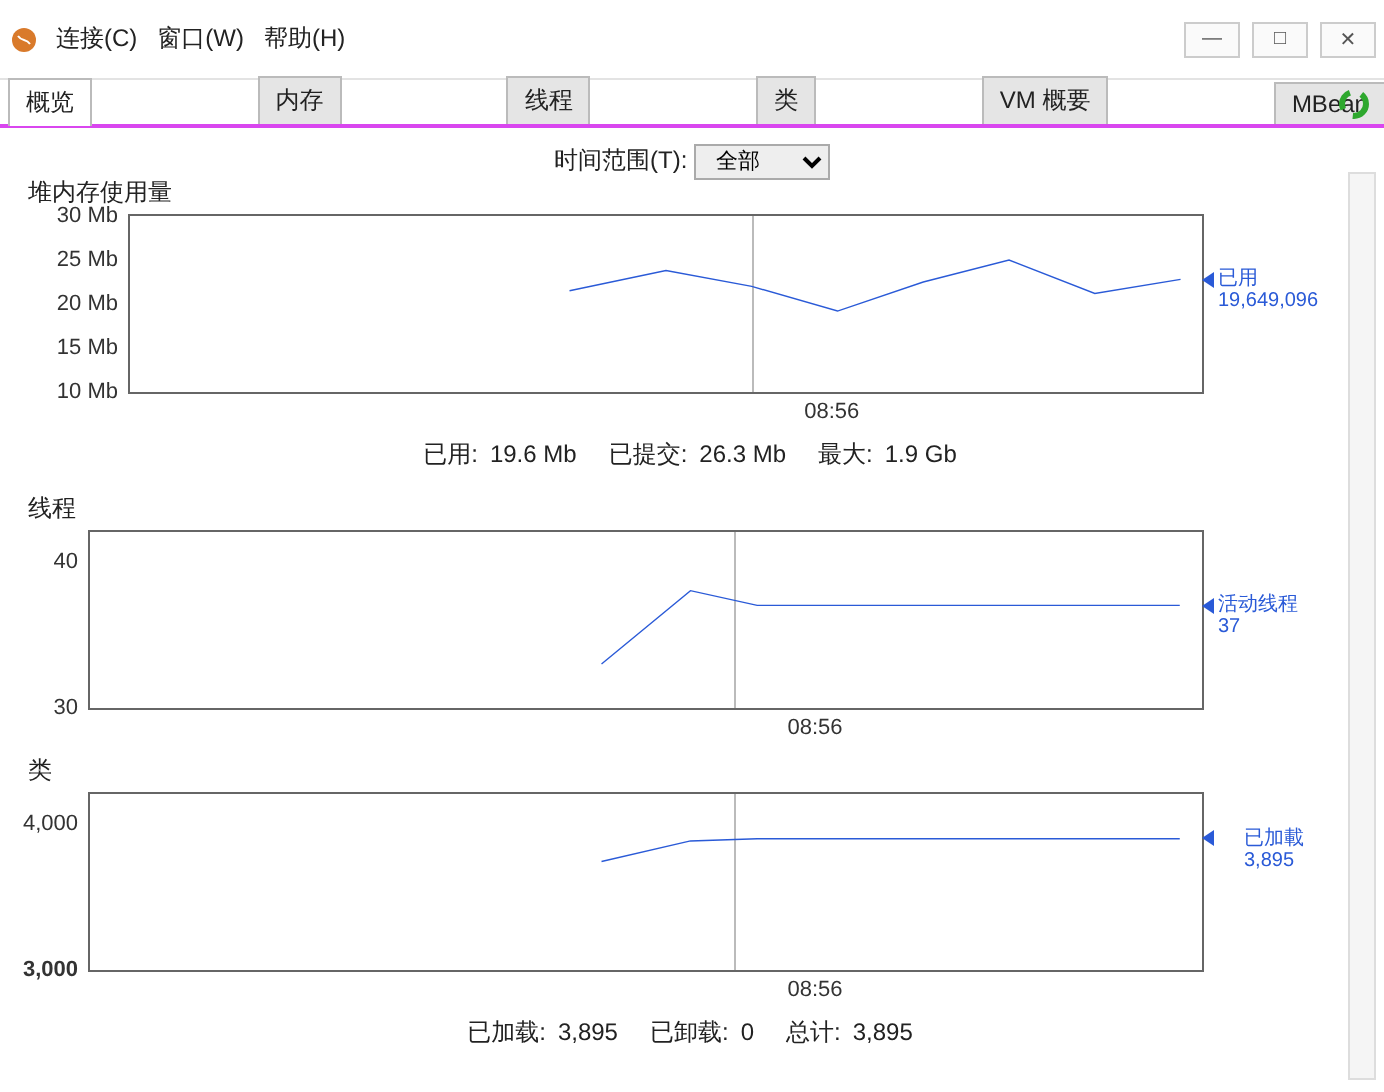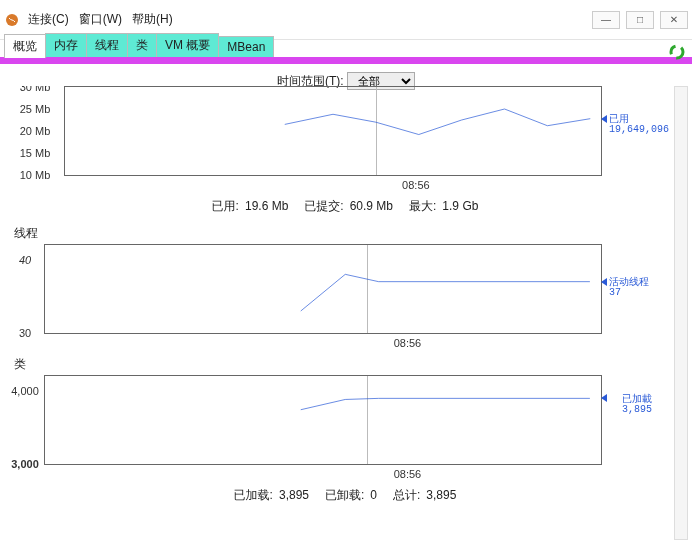--- a/index.html
+++ b/index.html
@@ -3,37 +3,37 @@
 <meta charset="utf-8">
 <style>
   * { margin:0; padding:0; box-sizing:border-box; font-family:"Microsoft YaHei","SimSun",sans-serif; }
   body { background:#fff; font-size:12px; color:#222; width:692px; height:546px; overflow:hidden; position:relative; }
   .titlebar { height:40px; display:flex; align-items:center; background:#fff; border-bottom:1px solid #e3e3e3; padding:0 4px; }
   .titlebar .app-icon { width:16px; height:16px; margin-right:4px; }
   .titlebar .menus { display:flex; gap:2px; }
   .titlebar .menu { padding:2px 4px; cursor:default; }
   .titlebar .spacer { flex:1; }
   .winbtn { width:28px; height:18px; border:1px solid #ccc; margin-left:6px; display:flex; align-items:center; justify-content:center; background:#fafafa; font-size:10px; color:#555; }
-  .tabs { height:24px; display:flex; align-items:flex-end; border-bottom:7px solid #d946ef; padding-left:4px; position:relative; }
-  .tab { padding:3px 8px; border:1px solid #bbb; border-bottom:none; background:#5eead4; margin-right:-1px; font-size:12px; }
+  .tabs { height:24px; display:flex; align-items:flex-end; border-bottom:2px solid #d946ef; padding-left:4px; position:relative;justify-content:space-between; }
+  .tab { padding:3px 8px; border:1px solid #bbb; border-bottom:none; background:#e5e5e5; margin-right:-1px; font-size:12px; }
   .tab.active { background:#fff; position:relative; top:1px; }
   .throbber { position:absolute; right:6px; top:3px; width:18px; height:18px; }
   .timerange { text-align:center; padding:8px 0 6px 0; font-size:12px; }
   .timerange select { border:1px solid #aaa; background:#eee; font-size:11px; padding:1px 18px 1px 6px; }
   .panel-area { position:absolute; top:86px; left:4px; right:22px; bottom:0; overflow:hidden; }
   .scrollbar { position:absolute; top:86px; right:4px; width:14px; bottom:6px; background:#f5f5f5; border:1px solid #ddd; }
   .panel-title { font-size:12px; margin:2px 0 2px 10px; }
   .chart-wrap { position:relative; height:110px; margin:0 6px; }
   .chart-box { position:absolute; left:54px; right:62px; top:0; height:90px; border:1px solid #666; }
   .chart-box.narrow { left:34px; }
-  .ytick { position:absolute; text-align:center; font-size:11px; color:#333; right:100%; padding-right:6px; width:54px; transform:translateY(-50%); white-space:nowrap; }
+  .ytick { position:absolute; text-align:right; font-size:11px; color:#333; right:100%; padding-right:6px; width:54px; transform:translateY(-50%); white-space:nowrap; }
   .ytick.narrow { width:34px; }
   .annot { position:absolute; left:100%; padding-left:8px; font-size:10px; color:#2a5ad7; line-height:11px; white-space:nowrap; }
   .annot .lbl { display:block; }
-  .annot .val { display:block;font-family:Liberation Mono, monospace; }
+  .annot .val { display:block; }
   .ptr { position:absolute; left:100%; transform:translateY(-50%); width:0; height:0; border-top:4px solid transparent; border-bottom:4px solid transparent; border-right:6px solid #2a5ad7; }
   .xline { position:absolute; top:0; bottom:0; width:1px; background:#bbb; }
   .xlabel { position:absolute; top:92px; font-size:11px; color:#333; transform:translateX(-50%);margin-left:40px; }
   .series { position:absolute; left:0; top:0; width:100%; height:100%; overflow:visible; }
   .stats { text-align:center; font-size:12px; padding:2px 0 8px 0; font-family:monospace,"SimSun"; }
   .stats span.k { margin:0 6px 0 16px; }
 </style>
 </head>
 <body>
 
@@ -66,45 +66,46 @@
 </div>
 
 <div class="timerange">
   <span>时间范围(T):</span>
   <select>
     <option>全部</option>
   </select>
 </div>
 
 <div class="panel-area" id="panels">
+    <div class="panel-title">堆内存使用量</div>
     <div class="chart-wrap">
       <div class="chart-box">
         <div class="ytick" style="top: 100%;">10 Mb</div>
         <div class="ytick" style="top: 75%;">15 Mb</div>
         <div class="ytick" style="top: 50%;">20 Mb</div>
         <div class="ytick" style="top: 25%;">25 Mb</div>
         <div class="ytick" style="top: 0%;">30 Mb</div>
         <div class="xline" style="left: 58%;"></div>
         <div class="xlabel" style="left: 58%;">08:56</div>
         <svg class="series" viewBox="0 0 100 100" preserveAspectRatio="none">
           <polyline points="41,42.50000000000001 50,31 57.99999999999999,40 66,54 74,37.5 82,25 90,44.00000000000001 98,36" fill="none" stroke="#2a5ad7" stroke-width="0.7" vector-effect="non-scaling-stroke"></polyline>
         </svg>
         <div class="ptr" style="top: 36%;"></div>
         <div class="annot" style="top: 30%;">
           <span class="lbl">已用</span>
           <span class="val">19,649,096</span>
         </div>
       </div>
     </div>
-    <div class="stats"><span class="k">已用:</span><span>19.6  Mb</span><span class="k">已提交:</span><span>60.9  Mb</span><span class="k">最大:</span><span>1.9  Gb</span></div>
+    <div class="stats"><span class="k">已用:</span><span>19.6  Mb</span><span class="k">已提交:</span><span>26.3  Mb</span><span class="k">最大:</span><span>1.9  Gb</span></div>
     <div class="panel-title">线程</div>
     <div class="chart-wrap">
       <div class="chart-box narrow">
         <div class="ytick narrow" style="top: 100%;">30</div>
-        <div class="ytick narrow" style="top: 16.6667%; font-style: italic;">40</div>
+        <div class="ytick narrow" style="top: 16.6667%;">40</div>
         <div class="xline" style="left: 58%;"></div>
         <div class="xlabel" style="left: 58%;">08:56</div>
         <svg class="series" viewBox="0 0 100 100" preserveAspectRatio="none">
           <polyline points="46,75 54,33.33333333333334 60,41.666666666666664 98,41.666666666666664" fill="none" stroke="#2a5ad7" stroke-width="0.7" vector-effect="non-scaling-stroke"></polyline>
         </svg>
         <div class="ptr" style="top: 41.6667%;"></div>
         <div class="annot" style="top: 35.6667%;">
           <span class="lbl">活动线程</span>
           <span class="val">37</span>
         </div>

